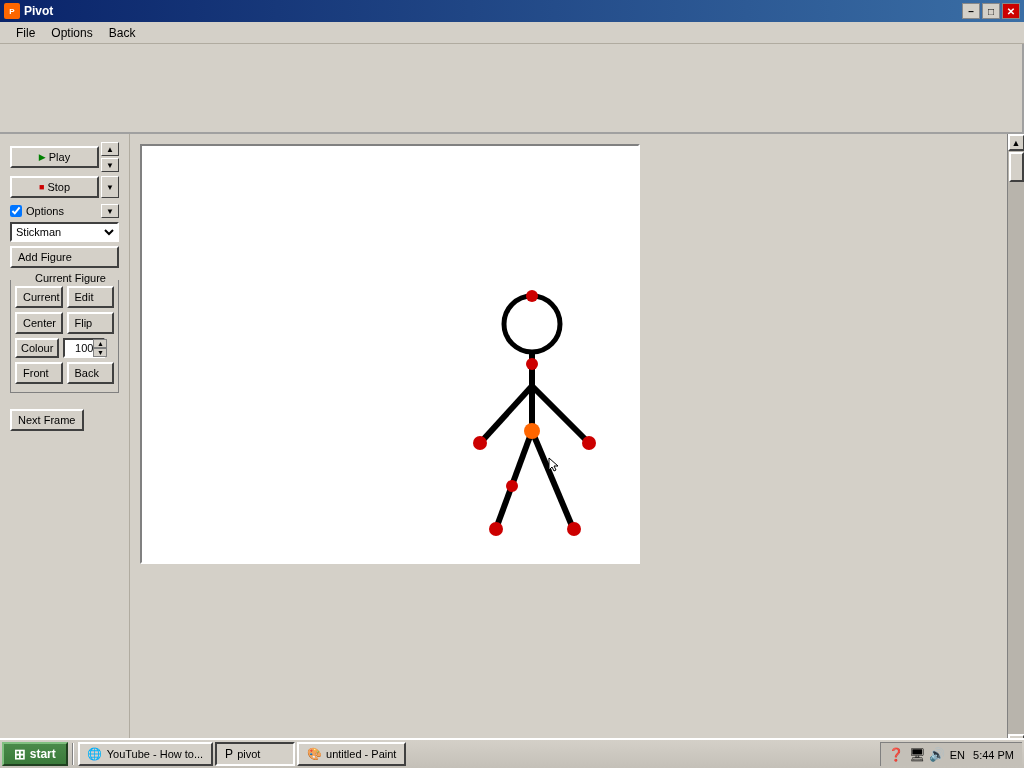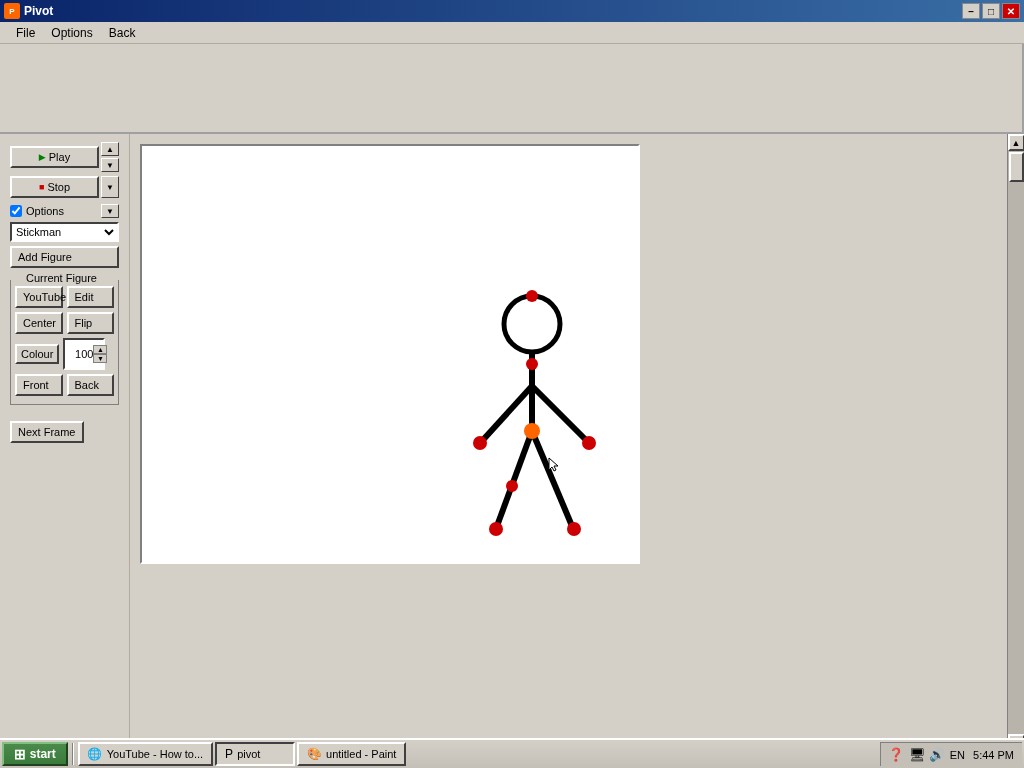--- a/index.html
+++ b/index.html
@@ -129,21 +129,21 @@
     .group-box {
       border: 1px solid #808080;
       border-top: 0;
       padding: 6px 4px 4px 4px;
       position: relative;
       margin-top: 8px;
     }
     .group-label {
       position: absolute;
       top: -8px;
-      left: 12px;
+      left: 21px;
       background: #d4d0c8;
       padding: 0 3px;
       font-size: 11px;
     }
     .btn-row {
       display: flex;
       gap: 4px;
       margin-bottom: 4px;
     }
     .btn-row .win-btn {
@@ -170,21 +170,21 @@
     }
     .number-input-box {
       display: flex;
       align-items: center;
       background: white;
       border-top: 2px solid #404040;
       border-left: 2px solid #404040;
       border-right: 2px solid #ffffff;
       border-bottom: 2px solid #ffffff;
       width: 42px;
-      height: 32px;
+      height: 20px;
     }
     .number-input-box input {
       border: none;
       background: transparent;
       width: 28px;
       font-size: 11px;
       text-align: right;
       outline: none;
       font-family: 'Tahoma', 'Arial', sans-serif;
     }
@@ -460,21 +460,21 @@
 
         <button class="win-btn" style="width:100%;">
           <span>Add Figure</span>
         </button>
 
         <div class="group-box">
           <span class="group-label">Current Figure</span>
 
           <div class="btn-row">
             <button class="win-btn">
-              <span>YouTube</span>
+              <span>Current</span>
             </button>
             <button class="win-btn">
               <span>Edit</span>
             </button>
           </div>
 
           <div class="btn-row">
             <button class="win-btn">
               <span>Center</span>
             </button>

